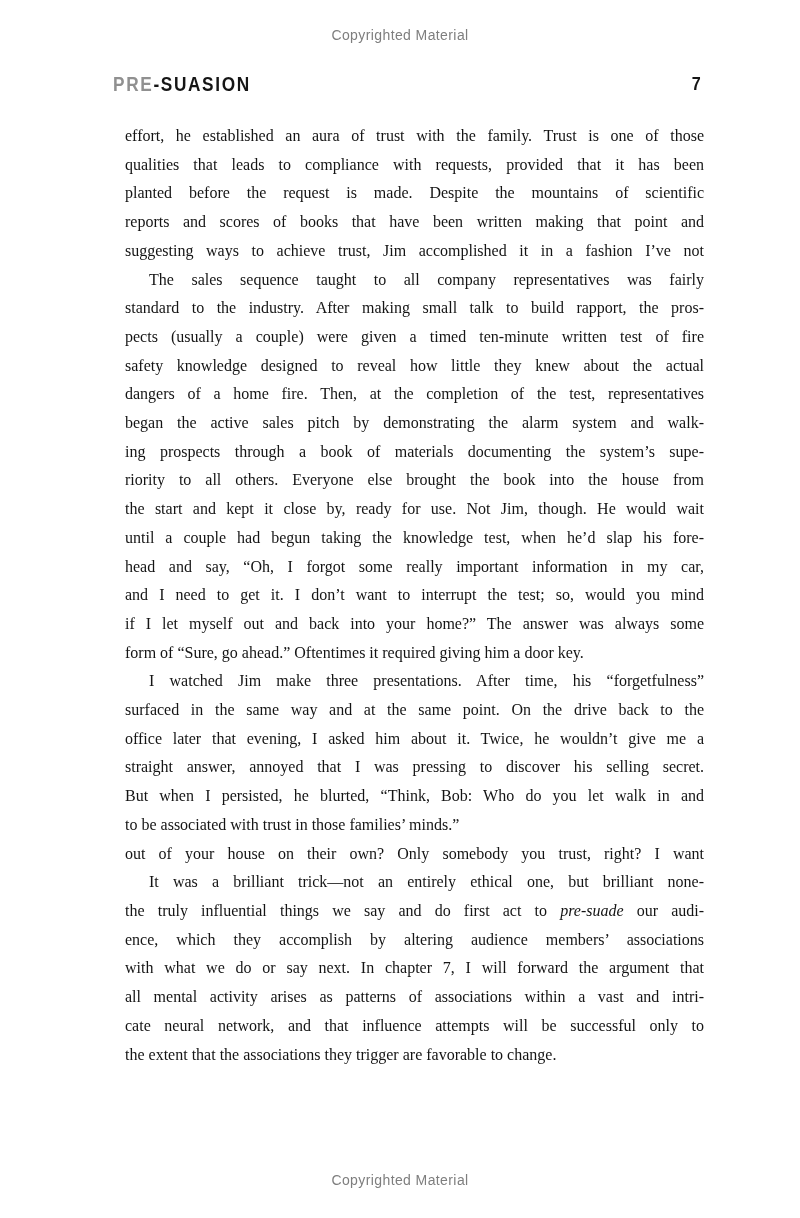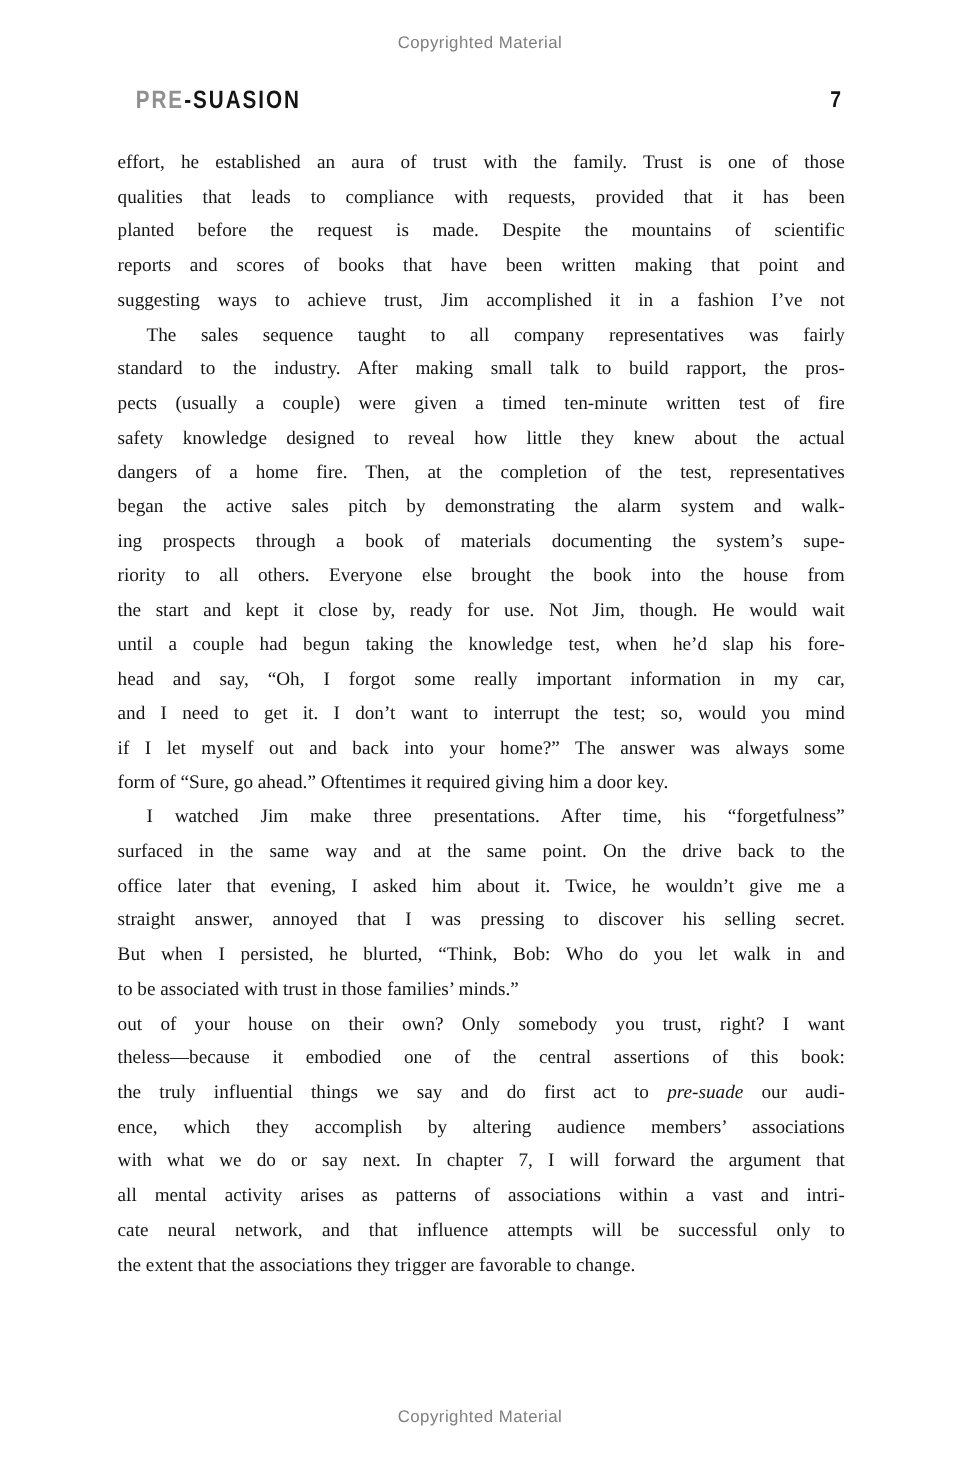--- a/index.html
+++ b/index.html
@@ -70,20 +70,21 @@
     width: 606px;
     color: var(--body-color, #141414);
     font-size: 16px;
     line-height: 28.7px;
   }
   .paragraph { margin: 0; }
   .line {
     text-align: justify;
     text-align-last: justify;
     overflow: hidden;
+    margin-left: 27px;
   }
   .line.para-end { text-align-last: left; }
   .line.indent-first { text-indent: 24px; }
   .line i { font-style: italic; }
 </style>
 </head>
 <body>
 
 <div class="page">
 
@@ -123,21 +124,21 @@
       <div class="paragraph">
         <div class="line indent-first"><span>I watched Jim make three presentations. After time, his “forgetfulness”</span></div>
         <div class="line"><span>surfaced in the same way and at the same point. On the drive back to the</span></div>
         <div class="line"><span>office later that evening, I asked him about it. Twice, he wouldn’t give me a</span></div>
         <div class="line"><span>straight answer, annoyed that I was pressing to discover his selling secret.</span></div>
         <div class="line"><span>But when I persisted, he blurted, “Think, Bob: Who do you let walk in and</span></div>
         <div class="line para-end"><span>to be associated with trust in those families’ minds.”</span></div>
         <div class="line"><span>out of your house on their own? Only somebody you trust, right? I want</span></div>
       </div>
       <div class="paragraph">
-        <div class="line"><span>theless—because it embodied one of the central assertions of this book:</span></div>
+        <div class="line indent-first"><span>It was a brilliant trick—not an entirely ethical one, but brilliant none-</span></div>
         <div class="line"><span>the truly influential things we say and do first act to </span><i>pre-suade</i><span> our audi-</span></div>
         <div class="line"><span>ence, which they accomplish by altering audience members’ associations</span></div>
         <div class="line"><span>with what we do or say next. In chapter 7, I will forward the argument that</span></div>
         <div class="line"><span>all mental activity arises as patterns of associations within a vast and intri-</span></div>
         <div class="line"><span>cate neural network, and that influence attempts will be successful only to</span></div>
         <div class="line para-end"><span>the extent that the associations they trigger are favorable to change.</span></div>
       </div>
     </div>
 
   <div class="notice bottom">Copyrighted Material</div>

